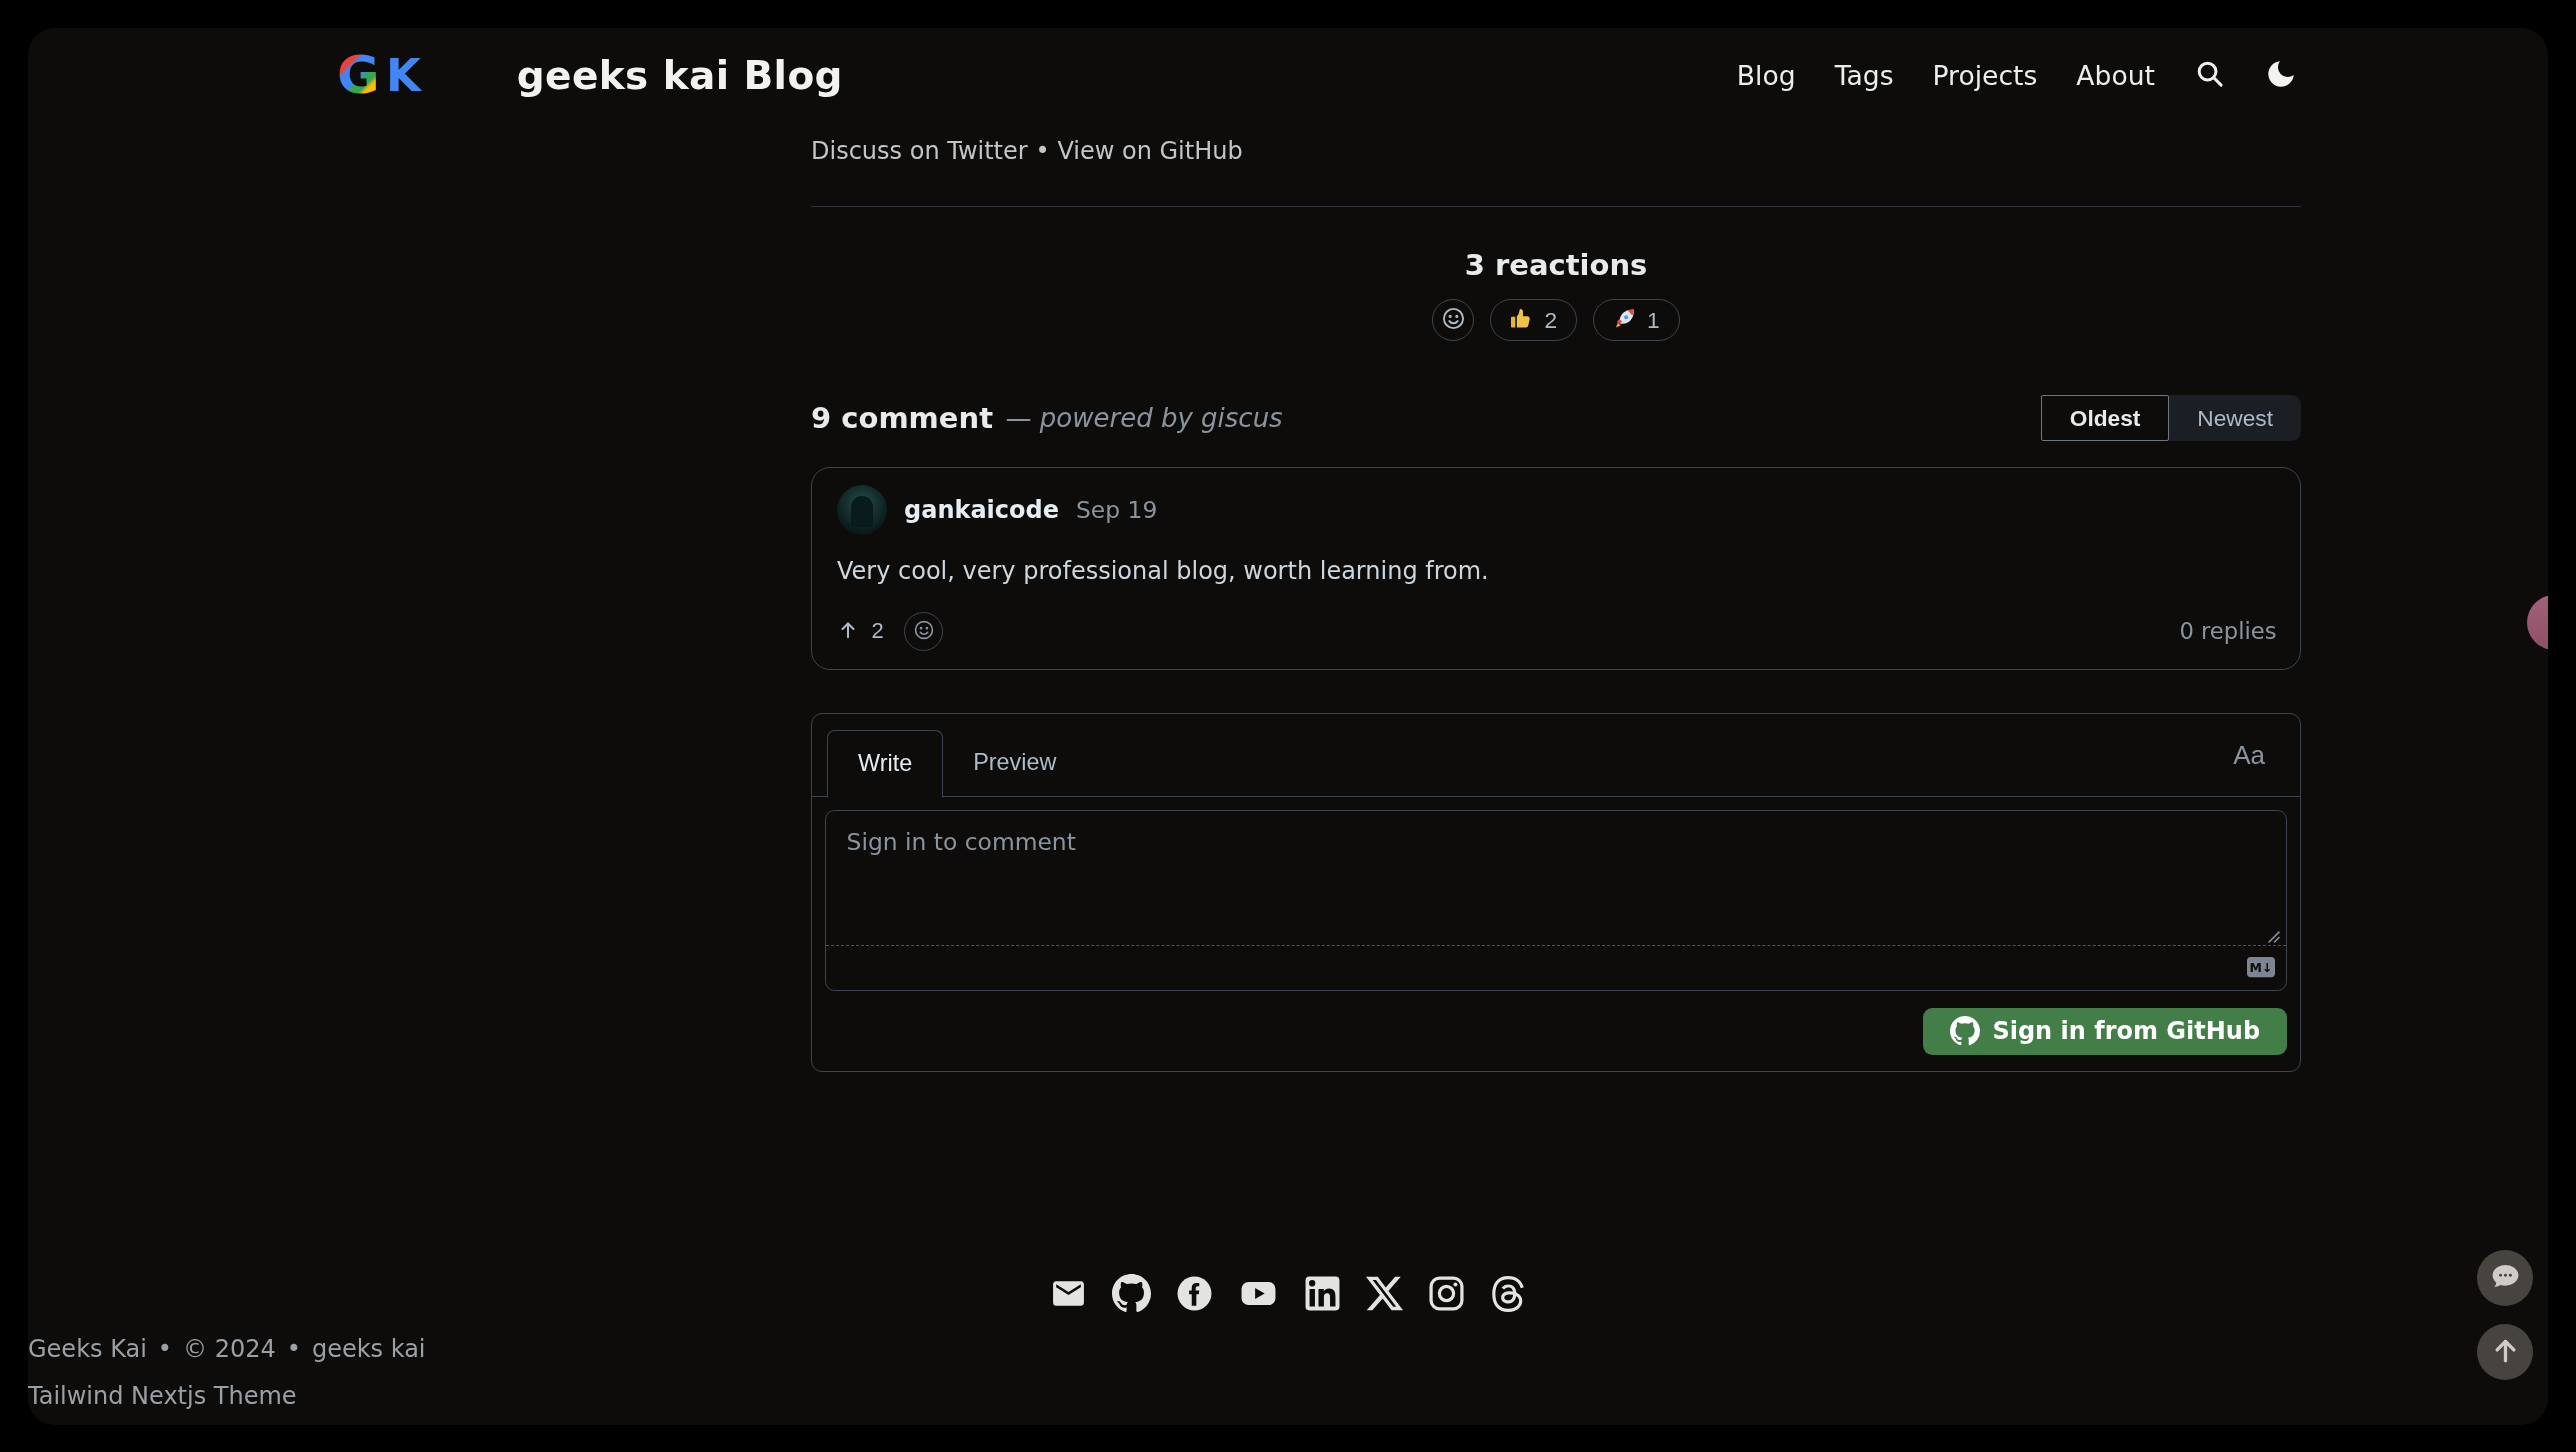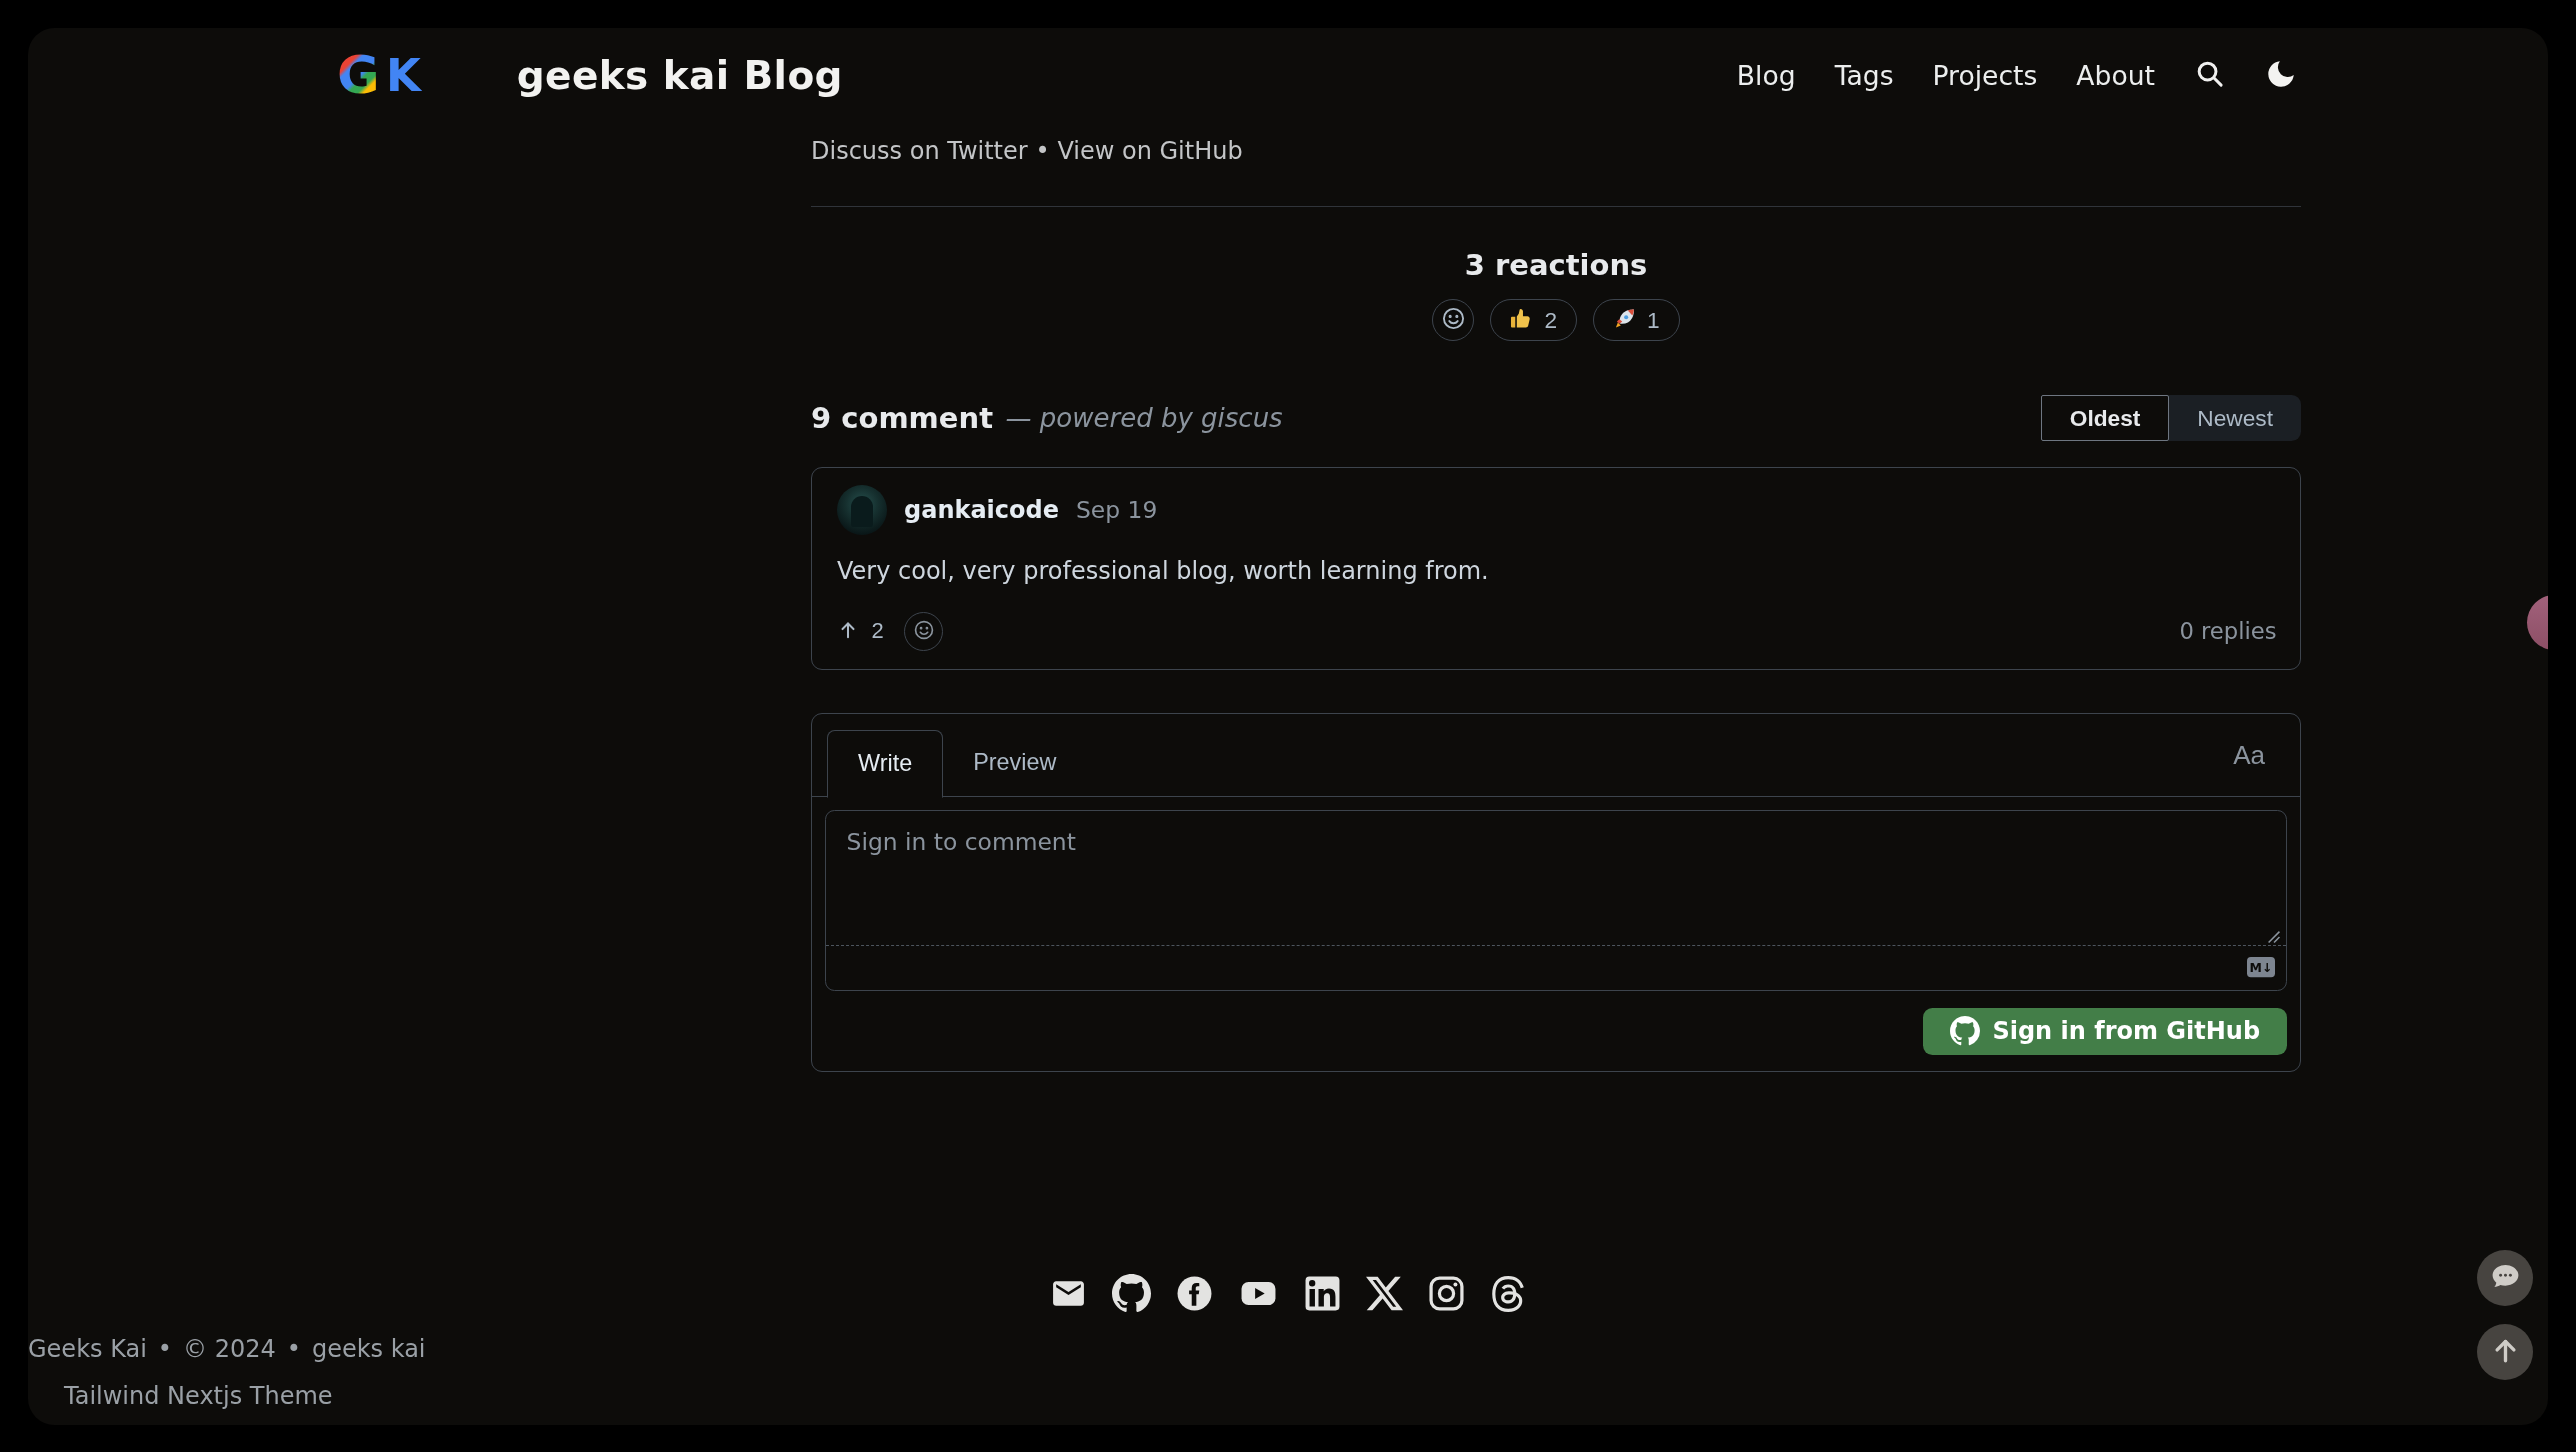--- a/index.html
+++ b/index.html
@@ -60,21 +60,21 @@
     margin-left:auto; height:46px; background:#1b1f24; border-radius:9.4px;
     display:flex; align-items:stretch; overflow:visible;
   }
   .sort-btn { border:none; background:transparent; font-size:22.7px; color:#adbac7; padding:0 28px; cursor:pointer; border-radius:2px; }
   .sort-btn.active {
     background:#0d0c0a; border:1.6px solid #6e7681; color:#e8eaec; font-weight:700;
   }
 
   
   .comment-card {
-    top:439px; height:203px; border:1.6px solid #3d444d; border-radius:11px;
+    top:439px; height:203px; border:1.6px solid #3d444d; border-radius:19px;
     padding:17px 23.4px 0 25px;
   }
   .comment-head { display:flex; align-items:center; gap:17px; }
   .avatar {
     width:50px; height:50px; border-radius:50%; cursor:pointer;
     background:radial-gradient(circle at 50% 38%, #27514f 0%, #16302f 40%, #0a1718 75%, #060d0e 100%);
     position:relative; overflow:hidden; flex:0 0 auto;
   }
   .avatar::after { 
     content:""; position:absolute; left:14px; top:11px; width:22px; height:31px;
@@ -126,21 +126,21 @@
   }
 
   
   .site-footer { position:absolute; left:0; right:0; top:1246px; text-align:left; }
   .social-row { display:flex; justify-content:center; align-items:center; gap:25px; }
   .social-row a { display:flex; cursor:pointer; }
   .footer-line1 { margin-top:22px; font-size:24px; color:#9aa0a6; }
   .footer-line1 a { color:#9aa0a6; text-decoration:none; cursor:pointer; }
   .footer-line1 .dot { margin:0 11px; }
   .footer-line2 { margin-top:19px; font-size:24px; color:#9aa0a6; }
-  .footer-line2 a { color:#9aa0a6; text-decoration:none; cursor:pointer;margin-left:36px; }
+  .footer-line2 a { color:#9aa0a6; text-decoration:none; cursor:pointer; }
 
   
   .fab {
     position:absolute; left:2449px; width:56px; height:56px; border-radius:50%;
     background:#474440; border:none; display:flex; align-items:center; justify-content:center; cursor:pointer;
   }
   .fab-chat { top:1222px; }
   .fab-top  { top:1296px; }
   .pink-widget {
     position:absolute; left:2499px; top:567px; width:55px; height:55px; border-radius:50%;

